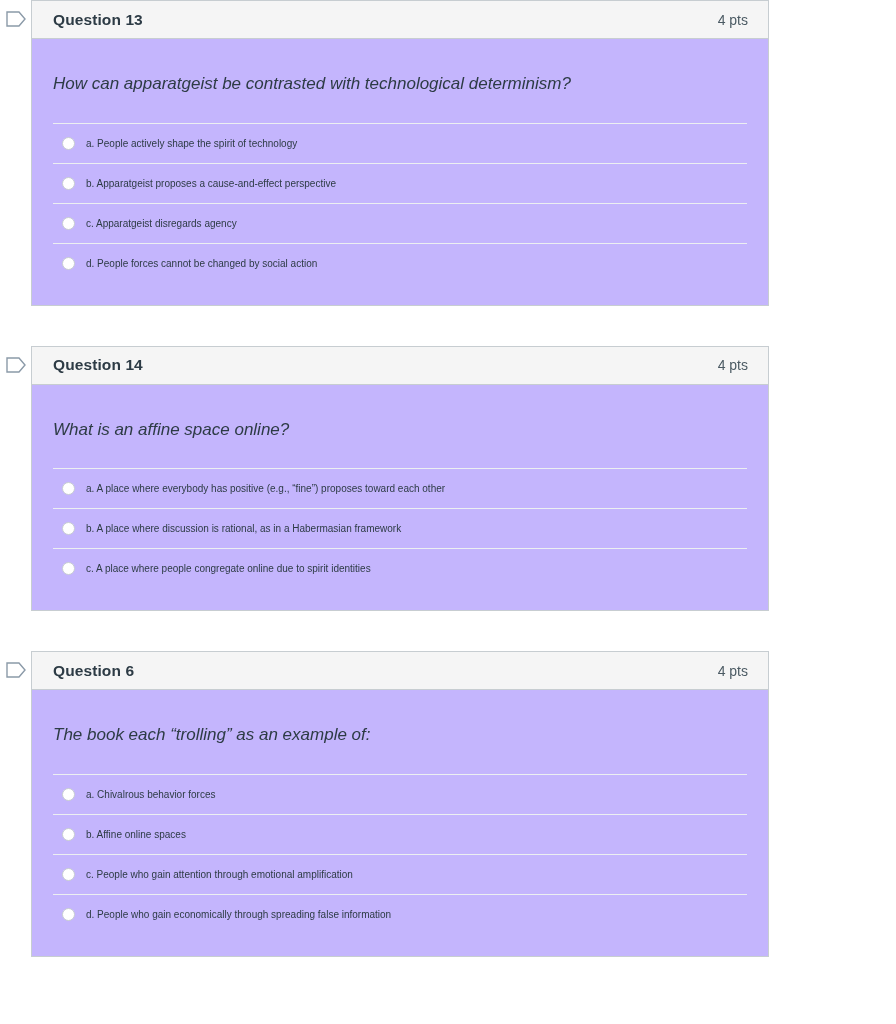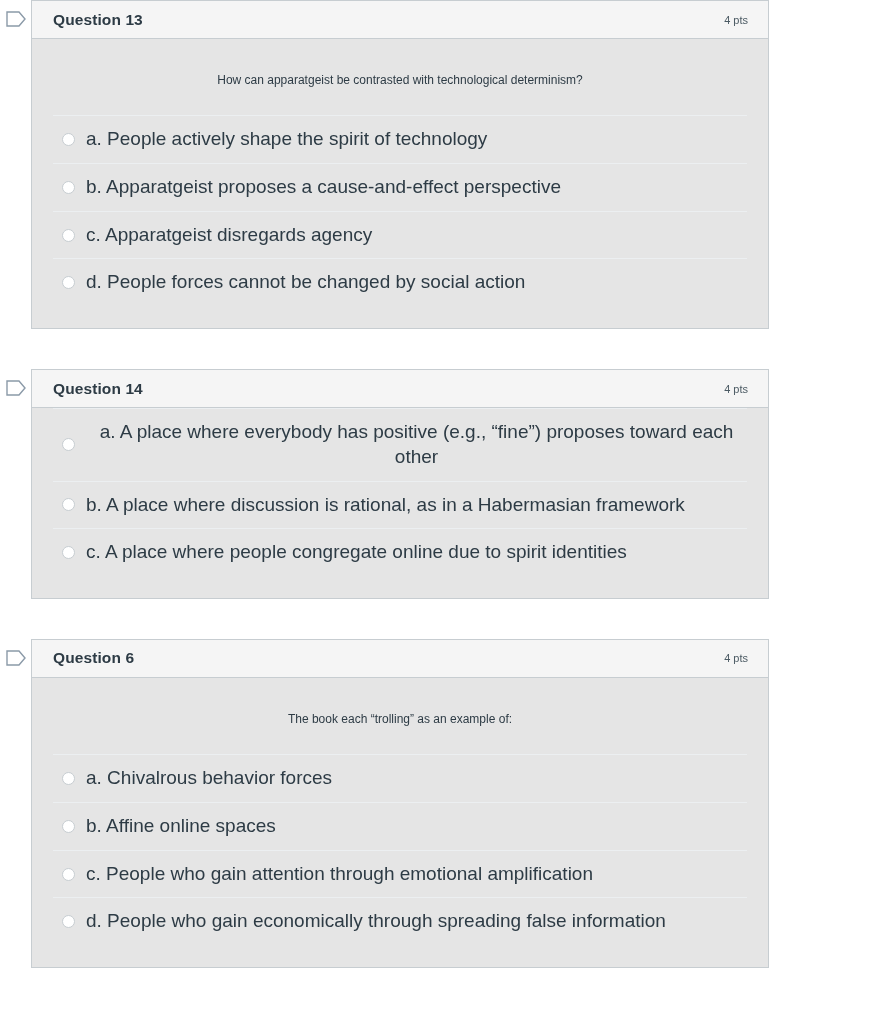--- a/index.html
+++ b/index.html
@@ -44,23 +44,22 @@
     display: block;
     width: 22px;
     height: 18px;
     cursor: pointer;
   }
 
   .question-card {
     width: 738px;
     box-sizing: border-box;
     border: 1px solid #c7cdd1;
-    background: #e5e5e5;
+    background: #c4b5fd;
     margin-right: 127px;
-    text-align: center;
   }
 
   
   .question-header {
     display: flex;
     align-items: center;
     justify-content: space-between;
     background: #f5f5f5;
     border-bottom: 1px solid #c7cdd1;
     height: 38px;
@@ -69,35 +68,36 @@
   }
 
   .question-name {
     font-size: 15.5px;
     font-weight: bold;
     color: #2d3b45;
     letter-spacing: 0.1px;
   }
 
   .question-points {
-    font-size: 11px;
+    font-size: 14px;
     color: #4b5a63;
     font-weight: normal;
   }
 
   
   .question-body {
     padding: 0 21px 22px 21px;
   }
 
   .question-text {
-    font-size: 12px;
+    font-size: 17px;
     color: #2d3b45;
     line-height: 1.45;
     padding: 33px 0 26px 0;
+    font-style: italic;
   }
 
   .answers {
     display: block;
   }
 
   .answer {
     display: flex;
     align-items: center;
     border-top: 1px solid #eceff1;
@@ -111,21 +111,21 @@
     height: 13px;
     min-width: 13px;
     border: 1px solid #c7cdd1;
     border-radius: 50%;
     background: #ffffff;
     margin-right: 11px;
     box-sizing: border-box;
   }
 
   .answer-text {
-    font-size: 19px;
+    font-size: 10px;
     color: #2d3b45;
     line-height: 1.3;
   }
 
   
   .spacer-40 { height: 40px; }
 </style>
 </head>
 <body>
 
@@ -173,20 +173,21 @@
       <svg class="flag-icon" viewBox="0 0 22 18">
         <path d="M2 2 L14 2 L20 9 L14 16 L2 16 Z" fill="none" stroke="#8b9aa8" stroke-width="1.4"></path>
       </svg>
     </div>
     <div class="question-card">
       <div class="question-header">
         <span class="question-name">Question 14</span>
         <span class="question-points">4 pts</span>
       </div>
       <div class="question-body">
+        <div class="question-text">What is an affine space online?</div>
         <div class="answers">
           <label class="answer">
             <span class="radio"></span>
             <span class="answer-text">a. A place where everybody has positive (e.g., “fine”) proposes toward each other</span>
           </label>
           <label class="answer">
             <span class="radio"></span>
             <span class="answer-text">b. A place where discussion is rational, as in a Habermasian framework</span>
           </label>
           <label class="answer">

